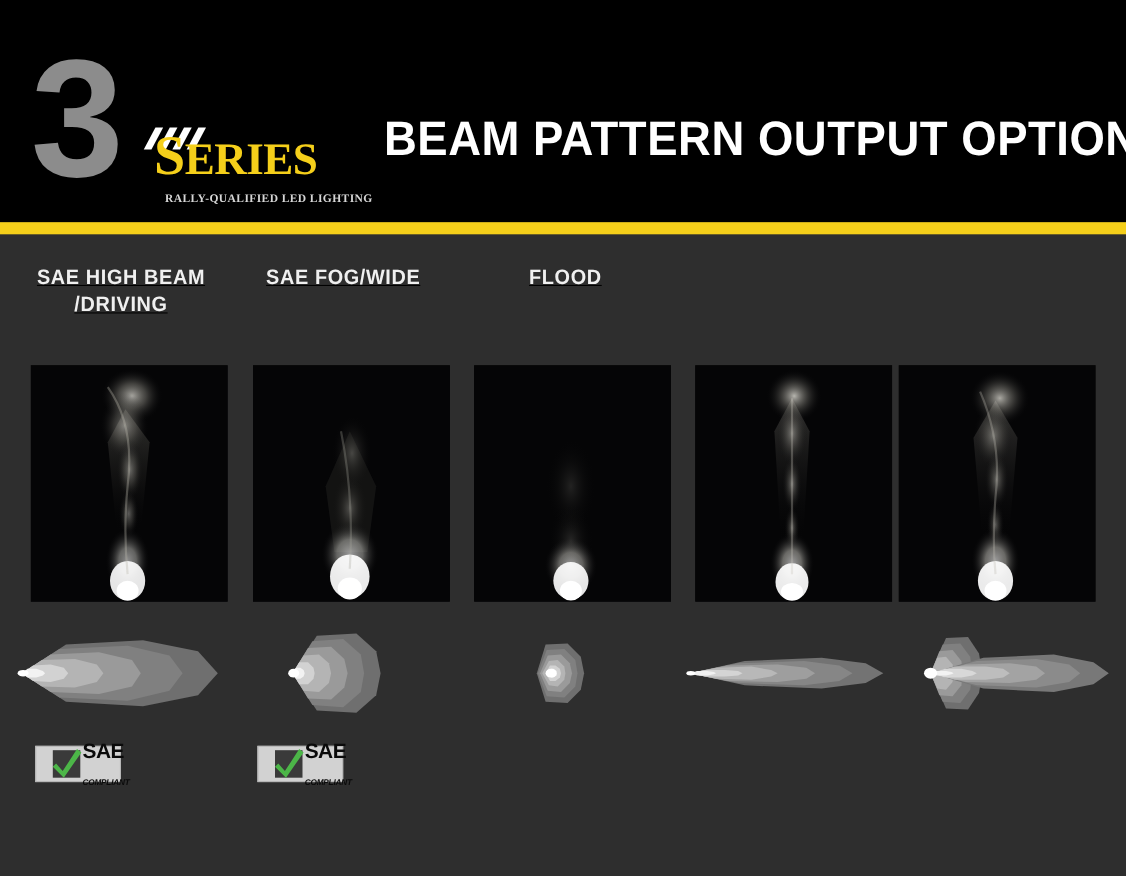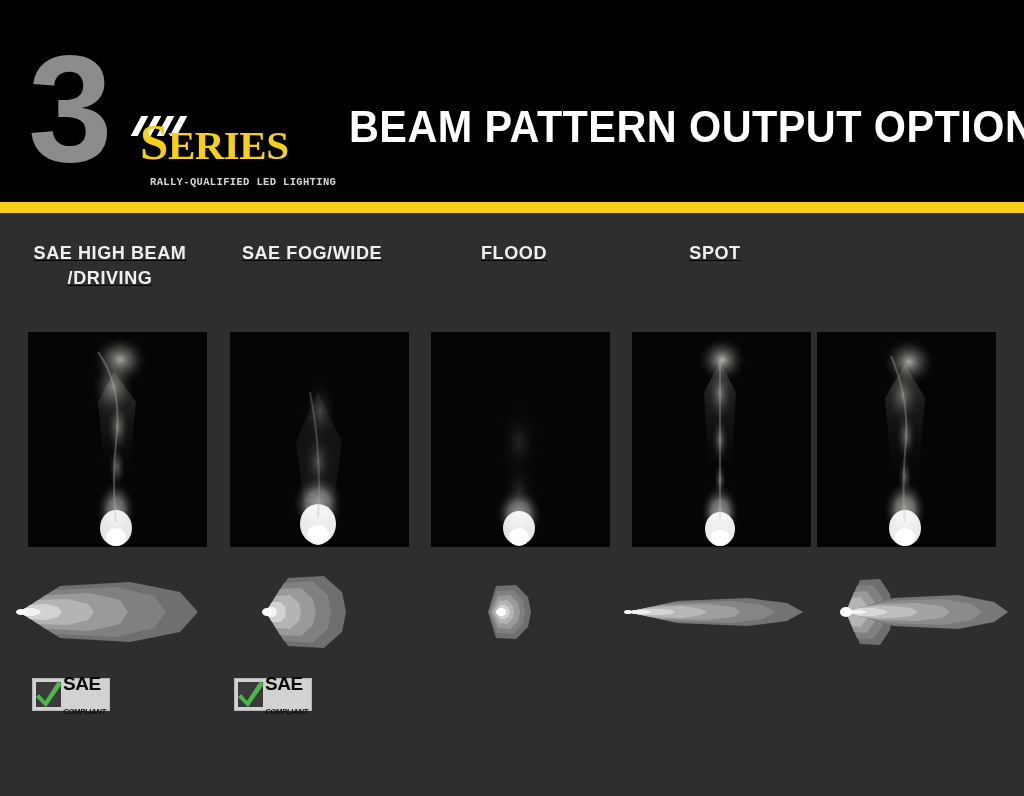--- a/index.html
+++ b/index.html
@@ -82,21 +82,21 @@
     display: block;
     width: 7px;
     height: 20px;
     background: #ffffff;
     transform: skewX(-28deg);
     top: 0;
   }
   #logo-tagline {
     position: absolute;
     left: 122px; top: 138px;
-    font-family: Liberation Mono, monospace;
+    font-family: Liberation Serif, serif;
     font-weight: bold;
     font-size: 10.5px;
     line-height: 12px;
     color: #d6d6d6;
     letter-spacing: 0.35px;
     white-space: nowrap;
   }
 
   
   #main-title {
@@ -158,21 +158,21 @@
   .sae-badge {
     position: absolute;
     top: 678px;
     width: 78px;
     height: 33px;
     background: #d2d2d2;
     border: 1px solid #b6b6b6;
     box-sizing: border-box;
     display: flex;
     align-items: center;
-    padding-left: 3px;
+    padding-left: 15px;
   }
   .sae-check-box {
     position: relative;
     width: 25px;
     height: 25px;
     background: #3a3a3a;
     flex: 0 0 auto;
   }
   .sae-check-box svg { position: absolute; left: -2px; top: -5px; }
   .sae-text {
@@ -225,23 +225,20 @@
 
   <div class="column" style="left:12px;">
     <div class="col-label">SAE HIGH BEAM
 /DRIVING</div>
   </div>
   <div class="column" style="left:214px;">
     <div class="col-label">SAE FOG/WIDE</div>
   </div>
   <div class="column" style="left:416px;">
     <div class="col-label">FLOOD</div>
-  </div>
-  <div class="column" style="left:617px;">
-    <div class="col-label">SPOT</div>
   </div>
 
   <div class="photo" style="left:28px;">
     <svg width="179" height="215" viewBox="0 0 179 215">
       <defs>
         <radialGradient id="g1a" cx="50%" cy="50%" r="50%">
           <stop offset="0%" stop-color="#e8e6de" stop-opacity="0.95"></stop>
           <stop offset="45%" stop-color="#9a988f" stop-opacity="0.55"></stop>
           <stop offset="100%" stop-color="#0a0a0c" stop-opacity="0"></stop>
         </radialGradient>

